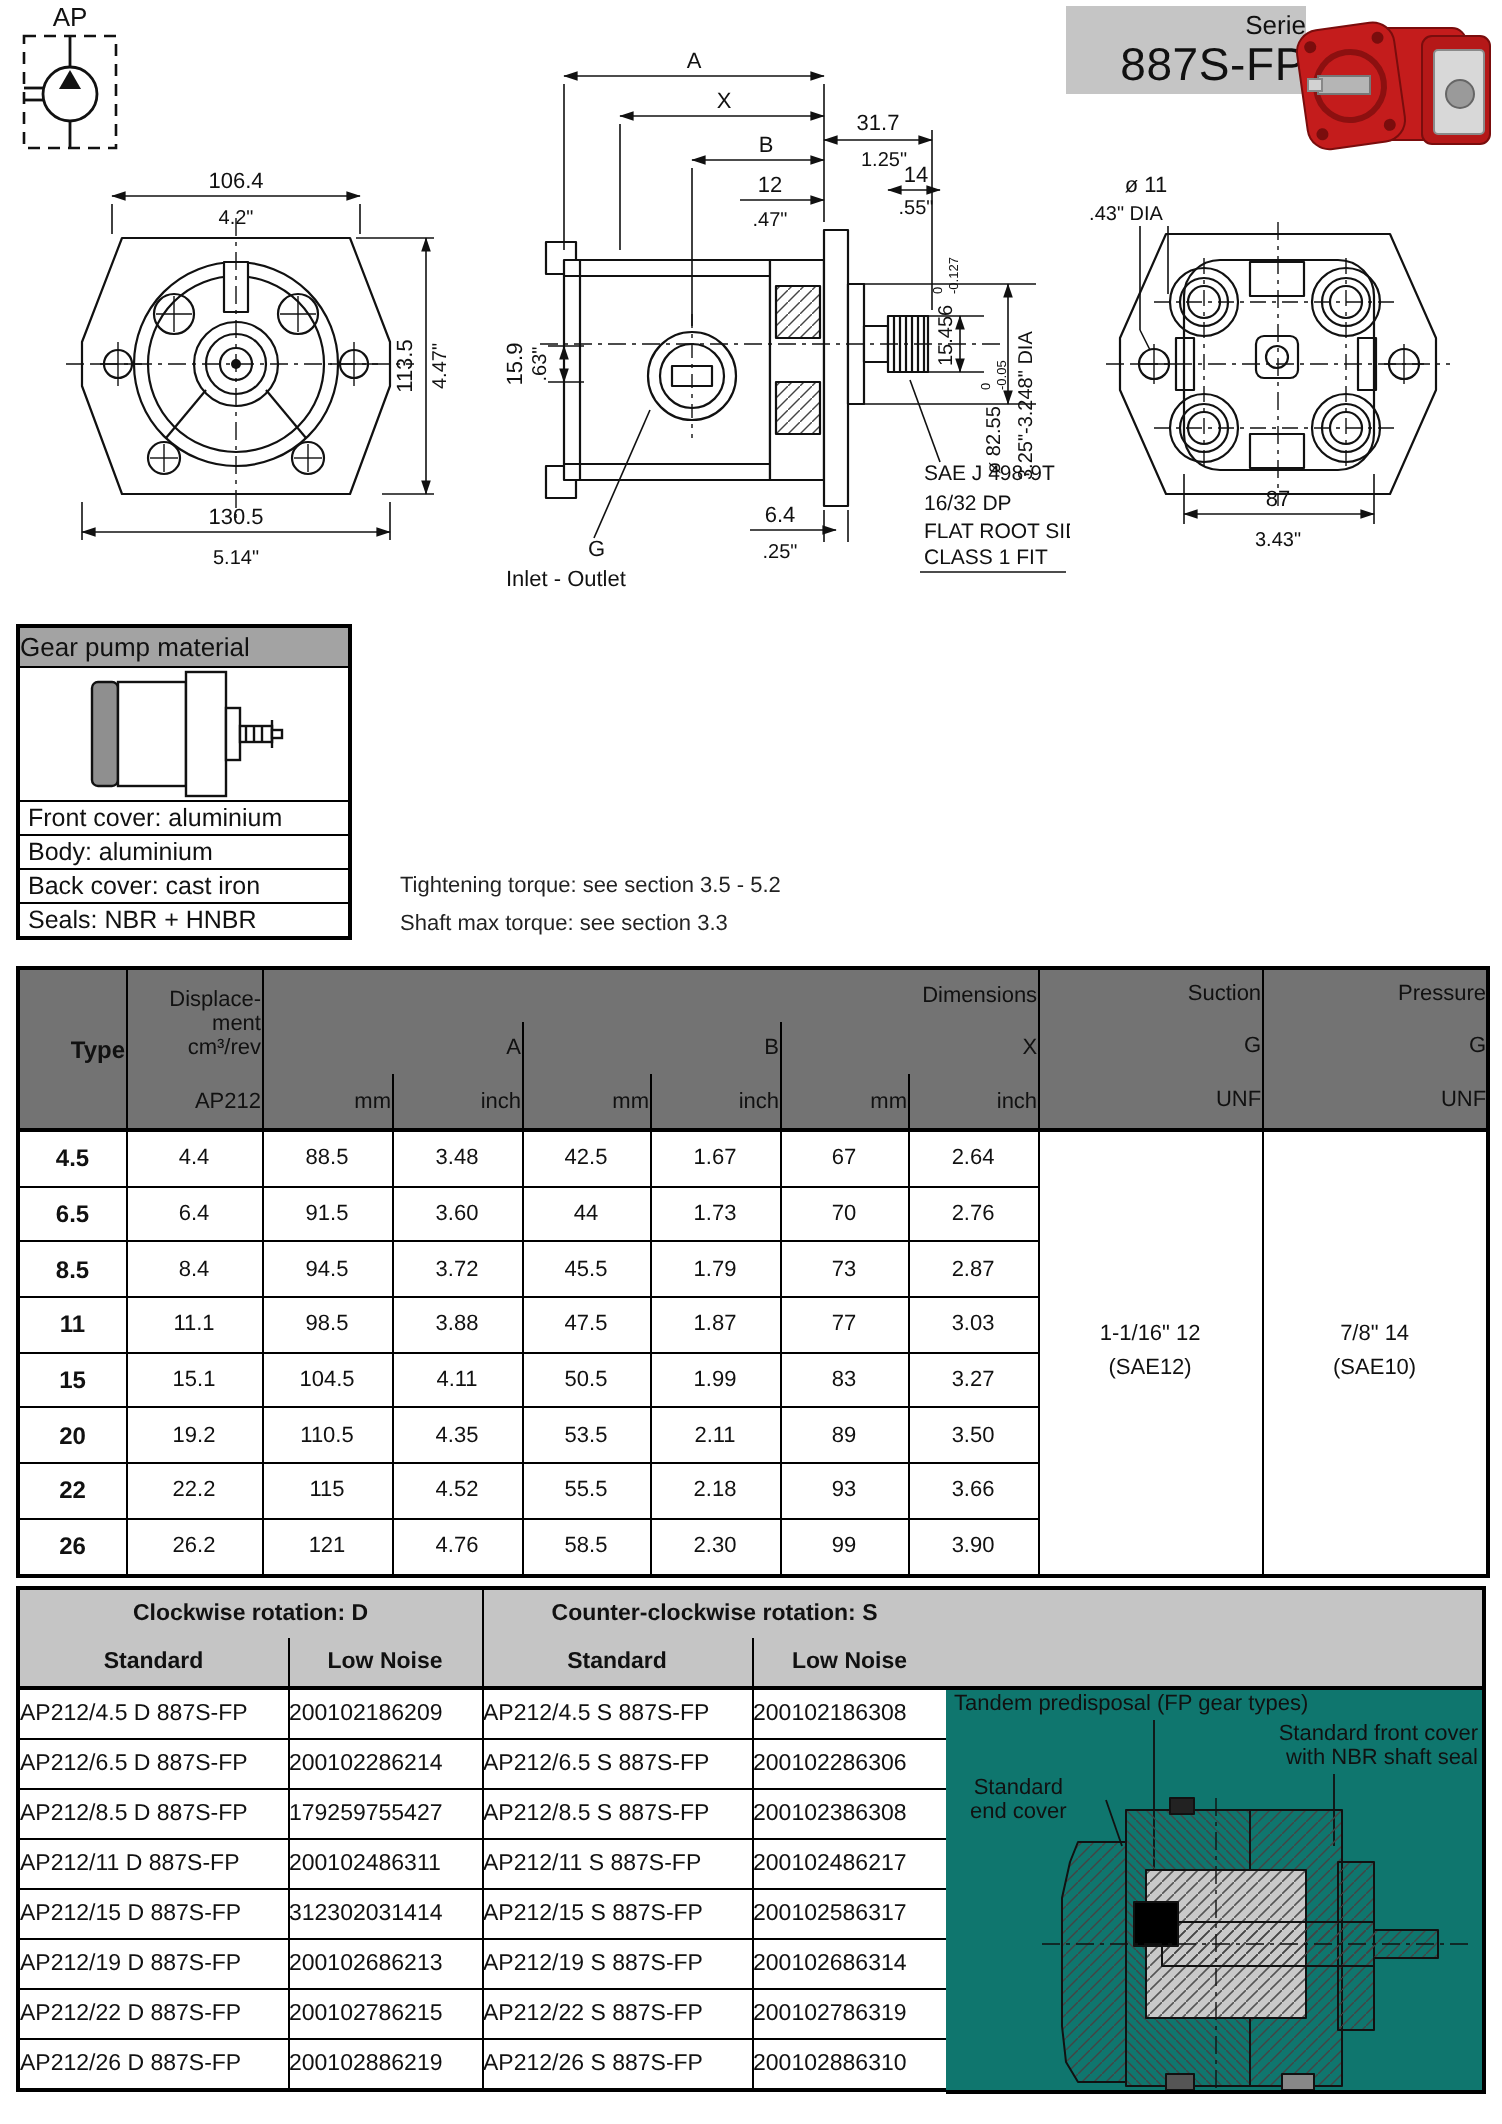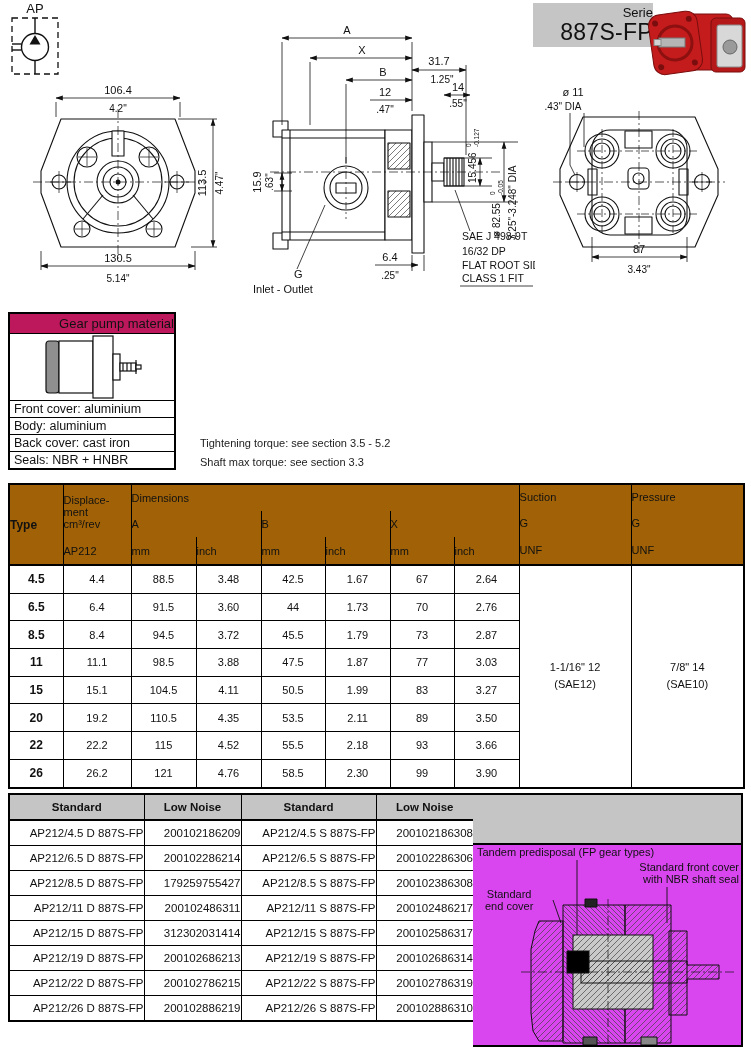--- a/index.html
+++ b/index.html
@@ -9,55 +9,55 @@
   svg{display:block}
   svg text{font-family:"Liberation Sans",sans-serif;fill:#111}
 
   
   .serie-box{left:533px;top:3px;width:120px;height:44px;background:#c5c5c5;text-align:right}
   .serie-l1{font-size:13px;padding-top:2px;line-height:15px}
   .serie-l2{font-size:23px;line-height:24px;letter-spacing:.3px}
 
   
   .mat-box{left:8px;top:312px;width:168px;border:2px solid #000;box-sizing:border-box;background:#fff}
-  .mat-title{background:#be185d;border-bottom:1px solid #000;text-align:right;
+  .mat-title{background:#a3a3a3;border-bottom:1px solid #000;text-align:left;
              font-size:13px;height:19px;line-height:19px}
   .mat-draw{height:66px}
   .mat-row{height:16px;line-height:16px;font-size:12.5px;padding-left:4px;border-top:1px solid #000}
 
   .notes{left:200px;top:434px;font-size:11px;line-height:19px;color:#222}
 
   
   table{border-collapse:collapse;table-layout:fixed}
   .dim-table{left:8px;top:483px;width:735px;position:absolute;border:2px solid #000}
-  .dim-table th{background:#a16207;border:1px solid #000;font-weight:400;font-size:11px;padding:0;text-align:left;vertical-align:middle}
+  .dim-table th{background:#737373;border:1px solid #000;font-weight:400;font-size:11px;padding:0;text-align:right;vertical-align:middle}
   .dim-table td{border:1px solid #000;font-size:11px;text-align:center;height:26.7px;padding:0}
   .dim-table tbody tr:first-child td{border-top:2px solid #000}
   .th-dims{height:25px;border-bottom:none!important}
   .th-abx{height:26px;border-top:none!important;border-bottom:none!important}
   .th-mi{height:26px;border-top:none!important}
   .c-type{font-weight:700!important;font-size:12px!important}
   .disp-top{height:53px;display:flex;flex-direction:column;justify-content:center;line-height:12px}
   .disp-bot{height:26px;line-height:26px}
   .hstack .l1{height:25px;line-height:25px}
   .hstack .l2{height:27px;line-height:27px}
   .hstack .l3{height:27px;line-height:27px}
   td.type-col{font-weight:700;font-size:12px}
   td.span-col div{line-height:17px;font-size:11px}
 
   
   .part-table{left:8px;top:793px;width:465px;position:absolute;border:2px solid #000}
   .part-table th{background:#c5c5c5;border:1px solid #000;font-weight:700;font-size:11.5px;height:24px;padding:0;text-align:center}
   .part-table th.grp{border-bottom:none}
   .part-table th.sub{border-top:none}
   .part-table thead tr:last-child th{border-bottom:2px solid #000}
-  .part-table td{border:1px solid #000;font-size:11.5px;height:24px;text-align:right;padding:0}
+  .part-table td{border:1px solid #000;font-size:11.5px;height:24px;text-align:left;padding:0}
 
   
-  .lower-right{left:473px;top:793px;width:270px;height:254px;border:2px solid #000;border-left:none;box-sizing:border-box;background:#d946ef}
+  .lower-right{left:473px;top:793px;width:270px;height:254px;border:2px solid #000;border-left:none;box-sizing:border-box;background:#0f766e}
   .lr-gray{height:48px;background:#c5c5c5;border-bottom:2px solid #000}
   .lr-body{position:relative;height:200px}
   .lbl{position:absolute;font-size:11px;line-height:11.5px;color:#111}
   .lbl-tandem{left:4px;top:2px;white-space:nowrap}
   .lbl-fc{right:2px;top:17px;text-align:right}
   .lbl-ec{left:12px;top:44px;text-align:center}
 </style>
 </head>
 <body>
 
@@ -485,20 +485,24 @@
 
   <table class="part-table">
     <colgroup>
       <col style="width:135px">
         <col style="width:97px">
         <col style="width:135px">
         <col style="width:98px">
     </colgroup>
     <thead>
       <tr>
+        <th colspan="2" class="grp">Clockwise rotation: D</th>
+        <th colspan="2" class="grp">Counter-clockwise rotation: S</th>
+      </tr>
+      <tr>
         <th class="sub">Standard</th>
         <th class="sub">Low Noise</th>
         <th class="sub">Standard</th>
         <th class="sub">Low Noise</th>
       </tr>
     </thead>
     <tbody id="part-body">
         <tr>
           <td>AP212/4.5 D 887S-FP</td>
           <td>200102186209</td>

